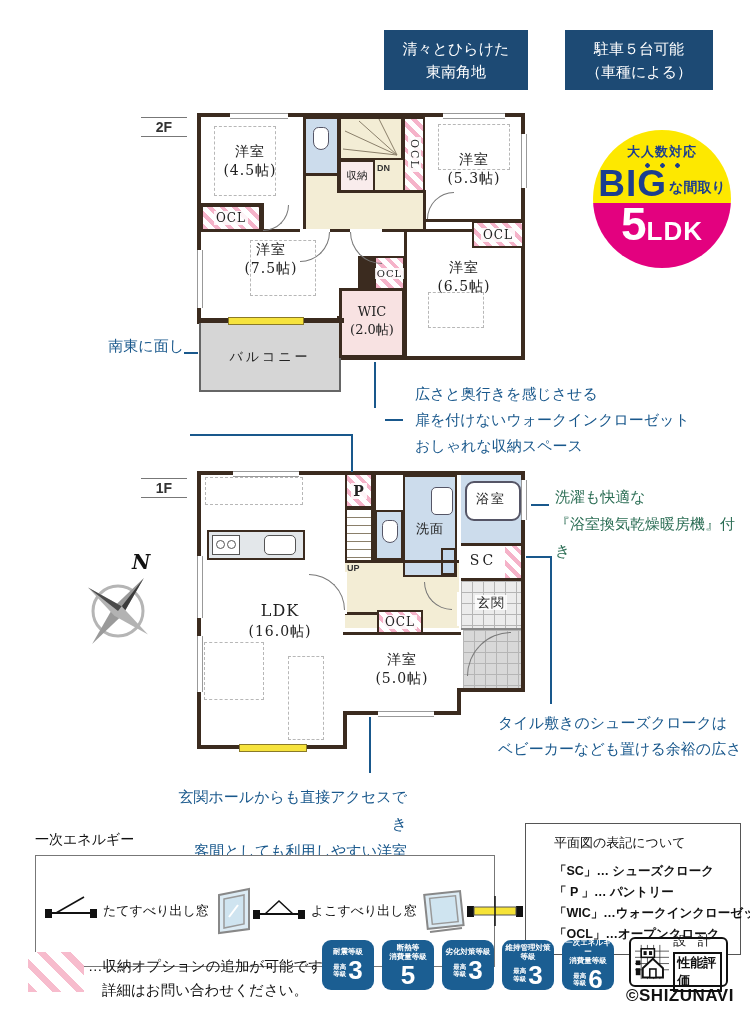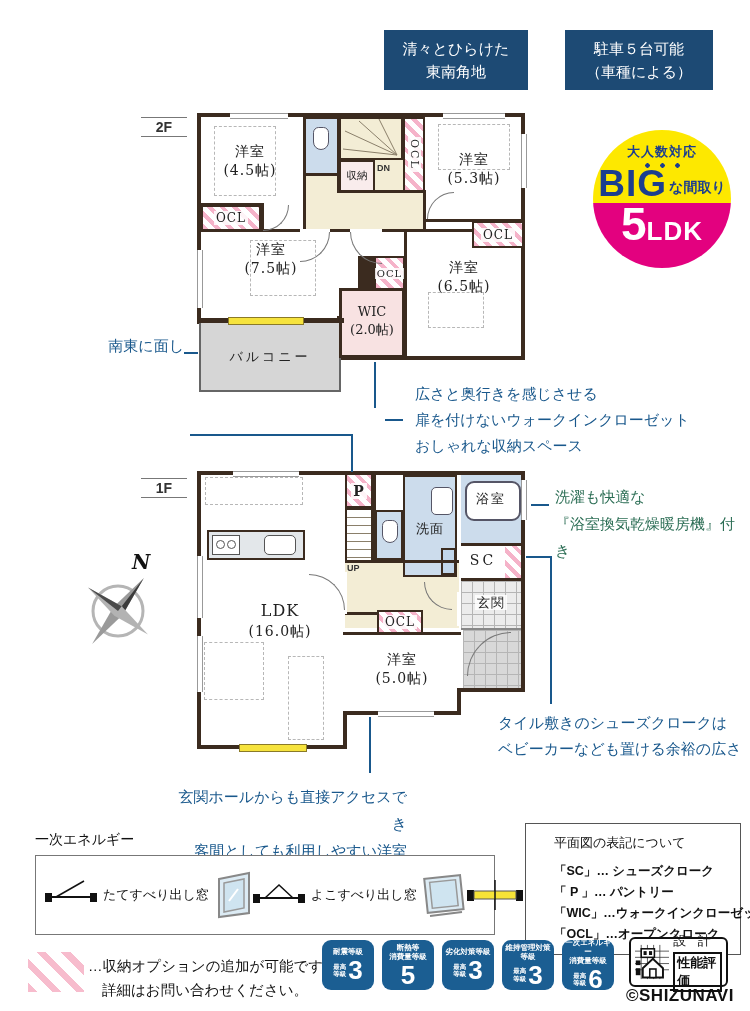--- a/index.html
+++ b/index.html
@@ -320,21 +320,21 @@
   <div class="lblu" style="left:526px;top:556px;width:26px;height:2px"></div>
   <div class="lblu" style="left:550px;top:556px;width:2px;height:148px"></div>
 
   <div class="ann right" style="left:170px;top:783px;width:237px;line-height:27px">
     <div>玄関ホールからも直接アクセスでき</div>
     <div>客間としても利用しやすい洋室</div>
   </div>
   <div class="lblu" style="left:369px;top:717px;width:2px;height:56px"></div>
 
   <div class="abs" style="left:35px;top:831px;font-size:14px;color:#111">一次エネルギー</div>
-  <div class="legendbox" style="left:35px;top:855px;width:460px;height:80px">
+  <div class="legendbox" style="left:35px;top:855px;width:460px;height:112px">
     <div class="wl-items">
       <div class="wl-item">
         <svg width="54" height="34">
           <rect x="1" y="15" width="7" height="9" fill="#111"></rect>
             <rect x="46" y="15" width="7" height="9" fill="#111"></rect>
           <line x1="8" y1="19" x2="46" y2="19" stroke="#111" stroke-width="2"></line>
           <line x1="12" y1="19" x2="40" y2="3" stroke="#111" stroke-width="1.5"></line>
         </svg>
         <span class="wl-label">たてすべり出し窓</span>
         <svg width="38" height="48">

